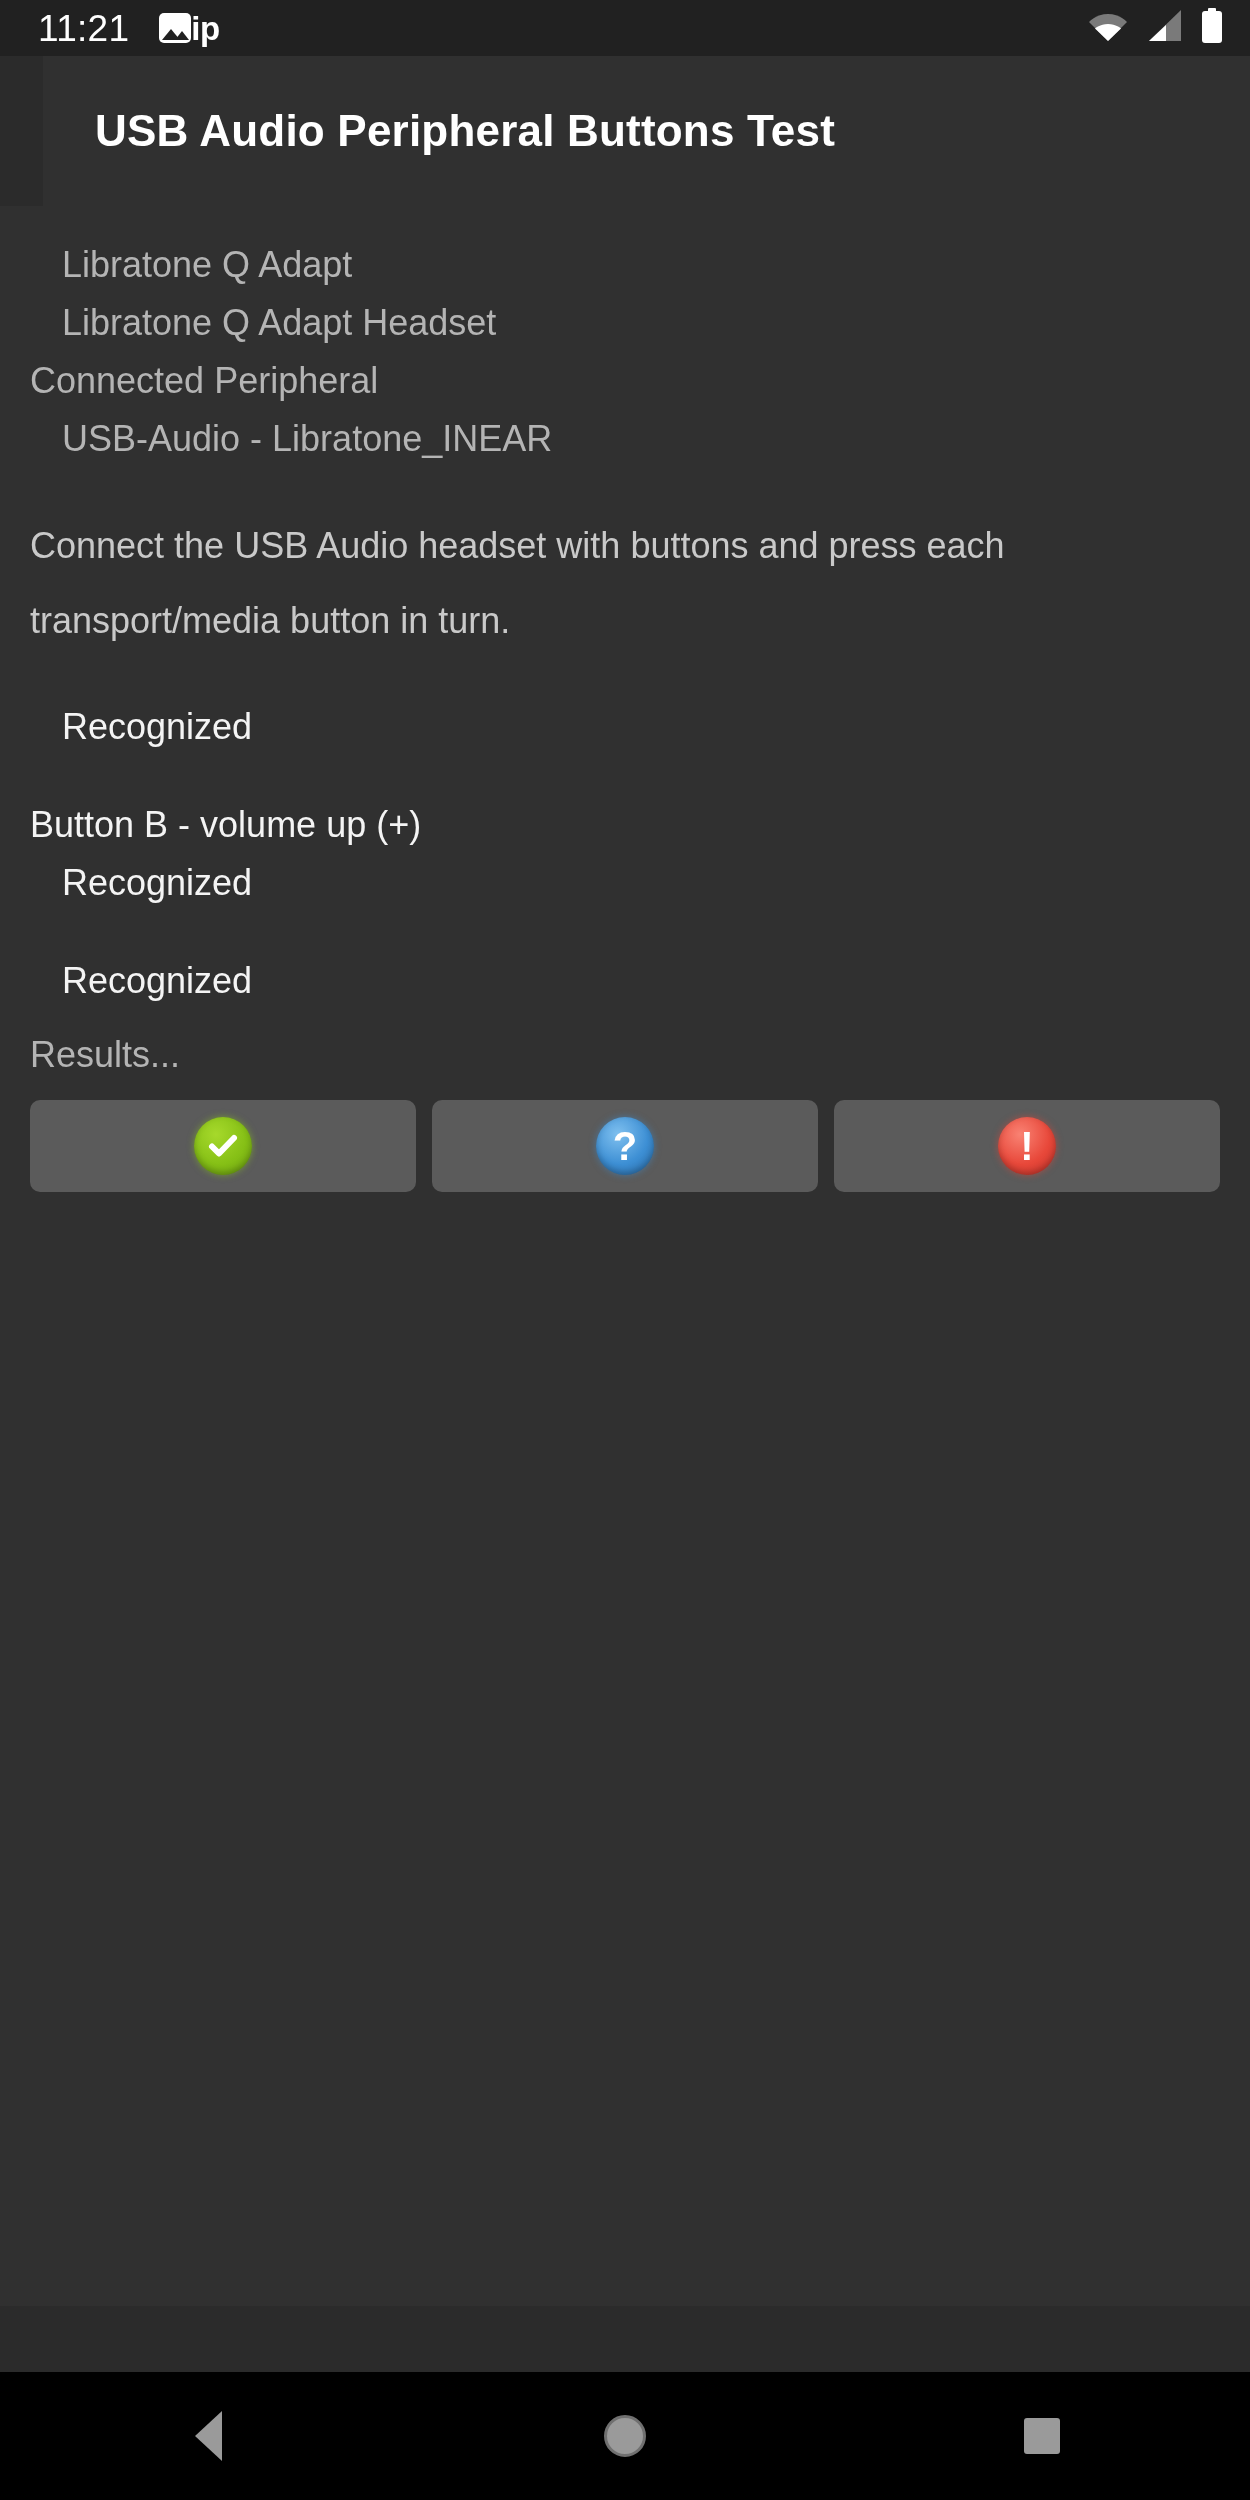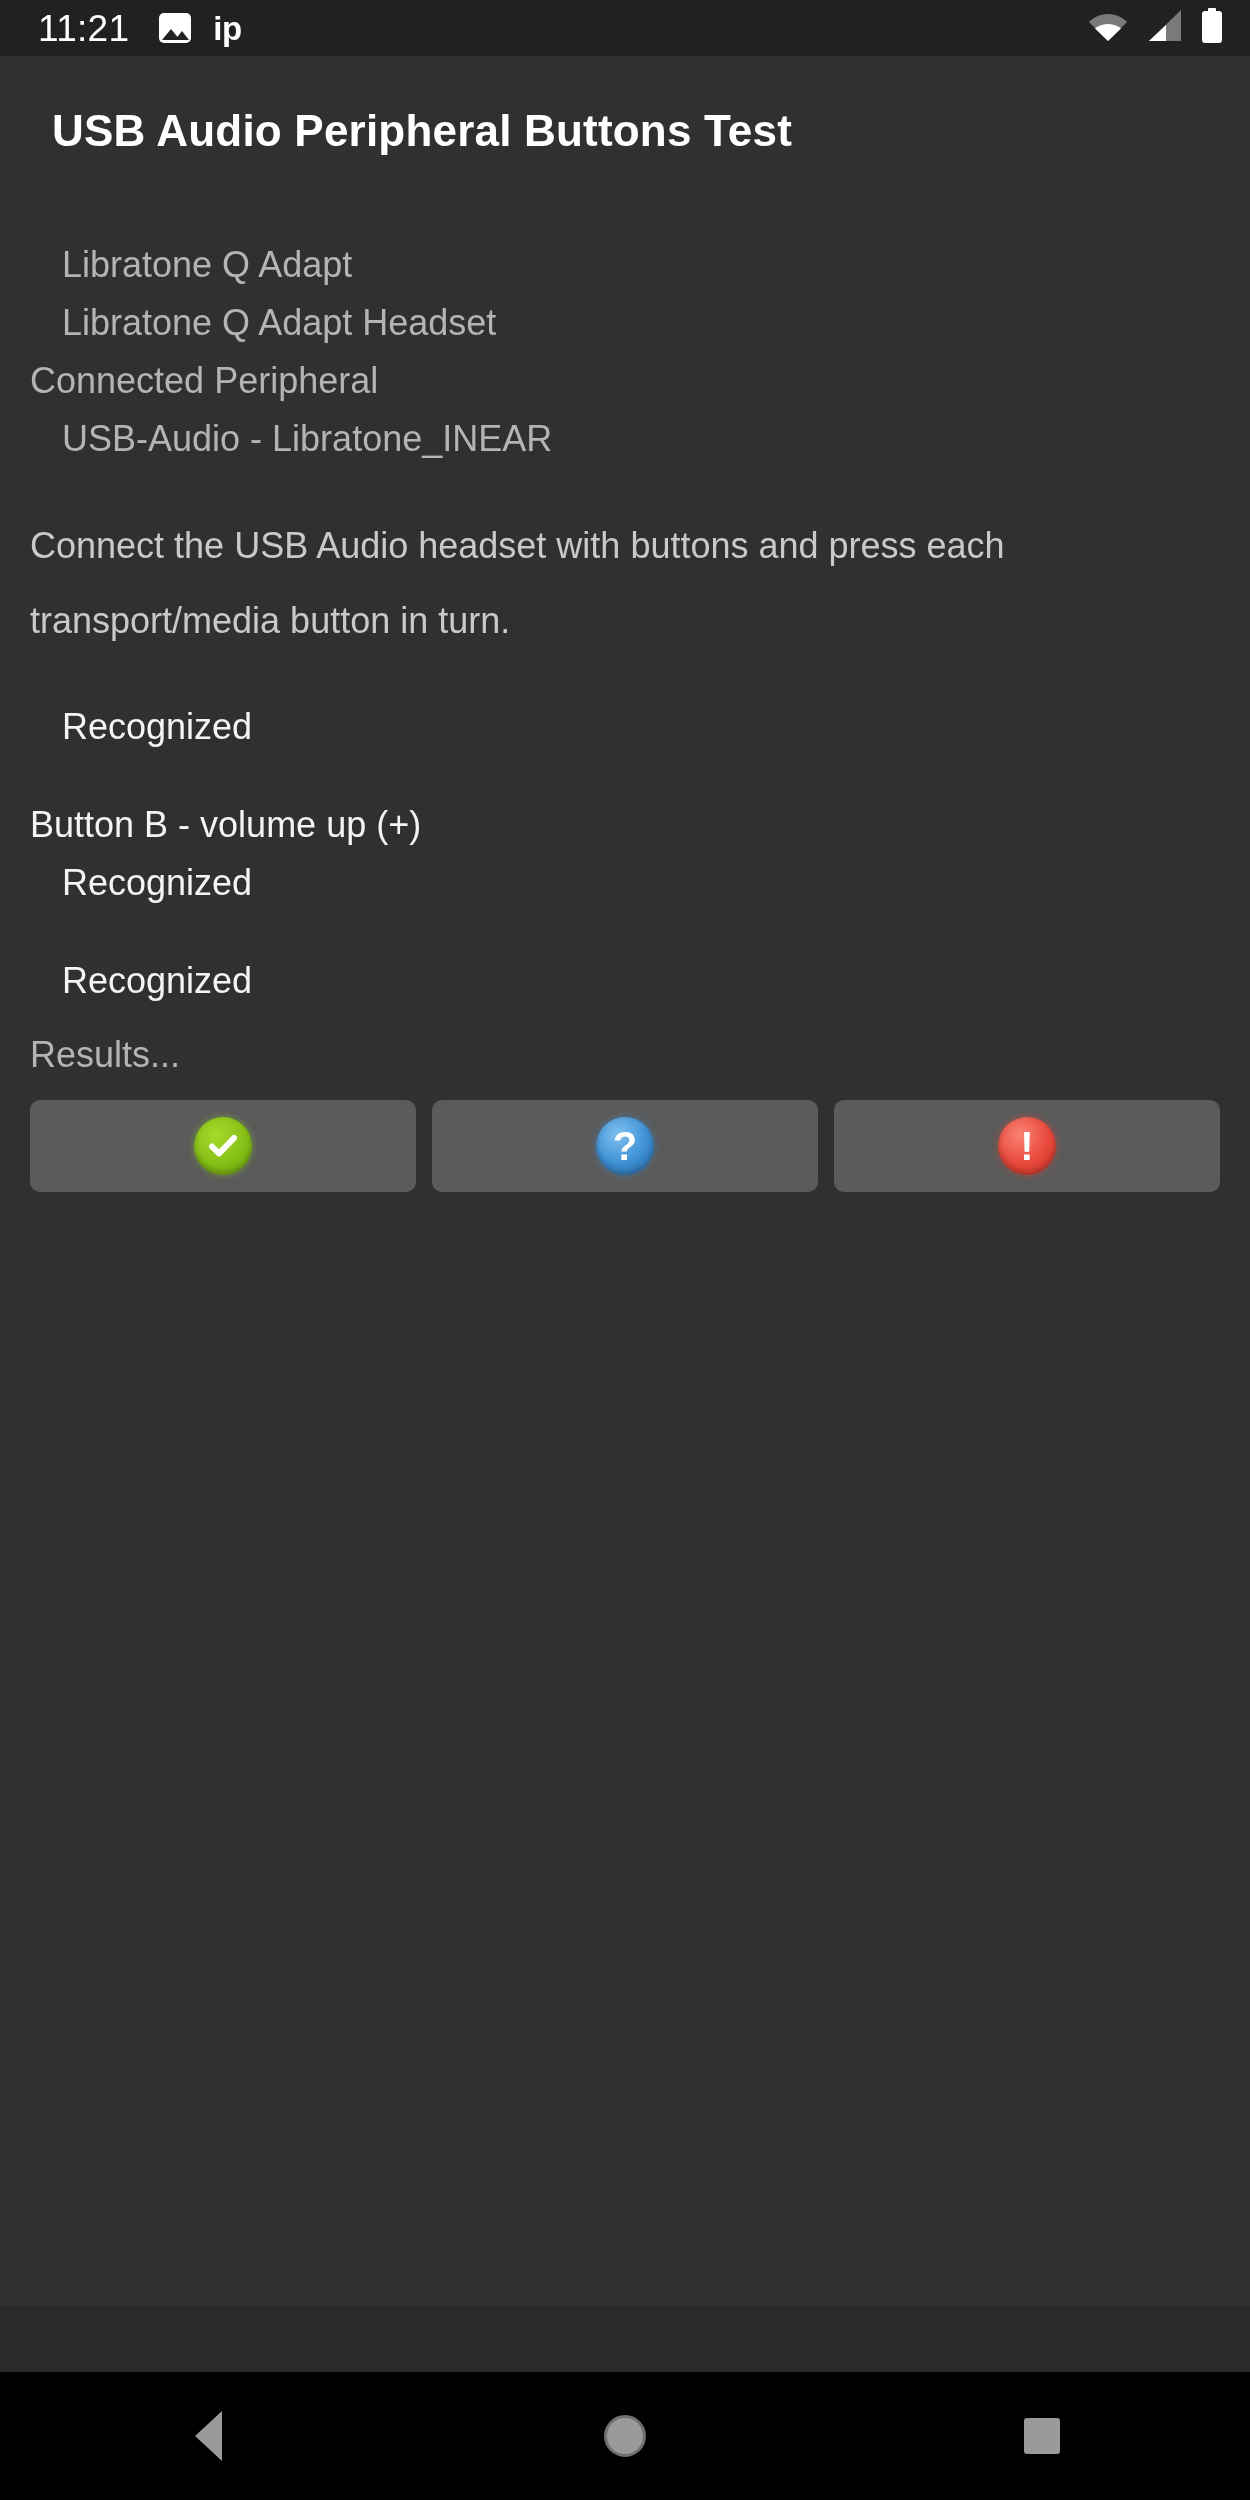--- a/index.html
+++ b/index.html
@@ -26,21 +26,21 @@
   }
   .status-time {
     color: #ffffff;
     font-size: 37px;
     letter-spacing: 0.3px;
     line-height: 1;
   }
   .status-left-icons {
     display: flex;
     align-items: center;
-    gap: 22px;
+    gap: 0;
     margin-left: 30px;
   }
   .icon-photo {
     width: 32px;
     height: 30px;
     background: #ffffff;
     border-radius: 5px;
     position: relative;
     overflow: hidden;
   }
@@ -81,20 +81,21 @@
   }
 
   
   .app-bar {
     height: 150px;
     background: #303030;
     display: flex;
     align-items: center;
     padding-left: 52px;
     box-sizing: border-box;
+    margin-left: 43px;
   }
   .app-title {
     color: #ffffff;
     font-size: 44px;
     font-weight: bold;
     letter-spacing: 0.2px;
   }
 
   
   .content {

